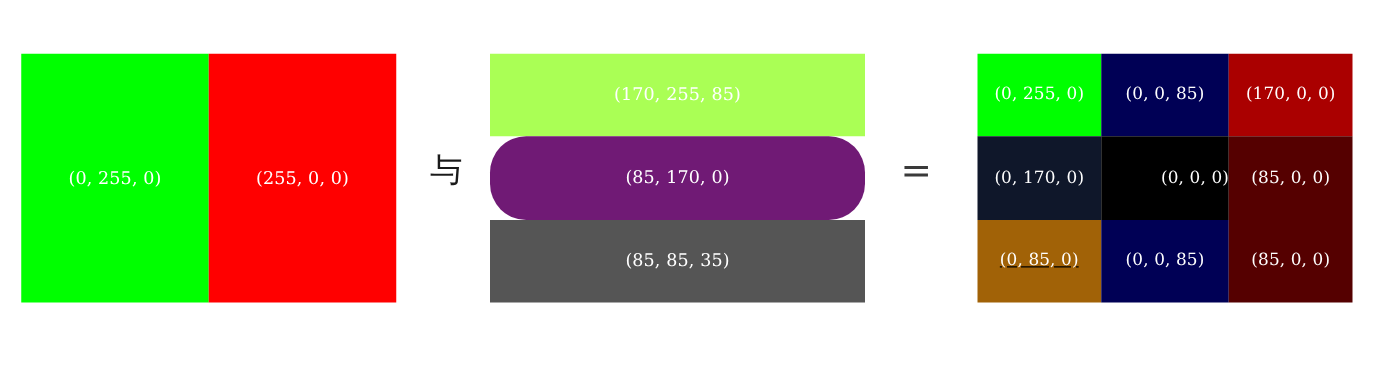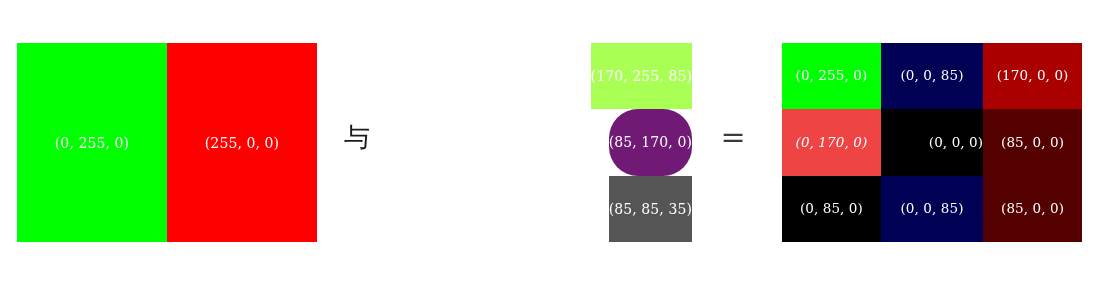--- a/index.html
+++ b/index.html
@@ -53,21 +53,20 @@
     width: 300px;
     height: 199px;
   }
 
   
   #img-middle {
     left: 392px;
     top: 43px;
     width: 300px;
     height: 199px;
-    align-items: flex-end;
   }
 
   
   #img-result {
     position: absolute;
     left: 782px;
     top: 43px;
     width: 300px;
     height: 199px;
     display: grid;
@@ -142,31 +141,31 @@
     <div class="cell" style="background-color: rgb(0, 255, 0);">
       <span class="band-label">(0, 255, 0)</span>
     </div>
     <div class="cell" style="background-color: rgb(0, 0, 85);">
       <span class="band-label">(0, 0, 85)</span>
     </div>
     <div class="cell" style="background-color: rgb(170, 0, 0); align-items: center;">
       <span class="band-label">(170, 0, 0)</span>
     </div>
 
-    <div class="cell" style="background-color: #ef4444; font-style: italic;">
+    <div class="cell" style="background-color: #0f172a;">
       <span class="band-label">(0, 170, 0)</span>
     </div>
     <div class="cell" style="background-color: rgb(0, 0, 0); padding-left: 48px;">
       <span class="band-label">(0, 0, 0)</span>
     </div>
     <div class="cell" style="background-color: rgb(85, 0, 0);">
       <span class="band-label">(85, 0, 0)</span>
     </div>
 
-    <div class="cell" style="background-color: #000000;">
+    <div class="cell" style="background-color: #a16207; text-decoration: underline;">
       <span class="band-label">(0, 85, 0)</span>
     </div>
     <div class="cell" style="background-color: rgb(0, 0, 85);">
       <span class="band-label">(0, 0, 85)</span>
     </div>
     <div class="cell" style="background-color: rgb(85, 0, 0);">
       <span class="band-label">(85, 0, 0)</span>
     </div>
   </div>
 

